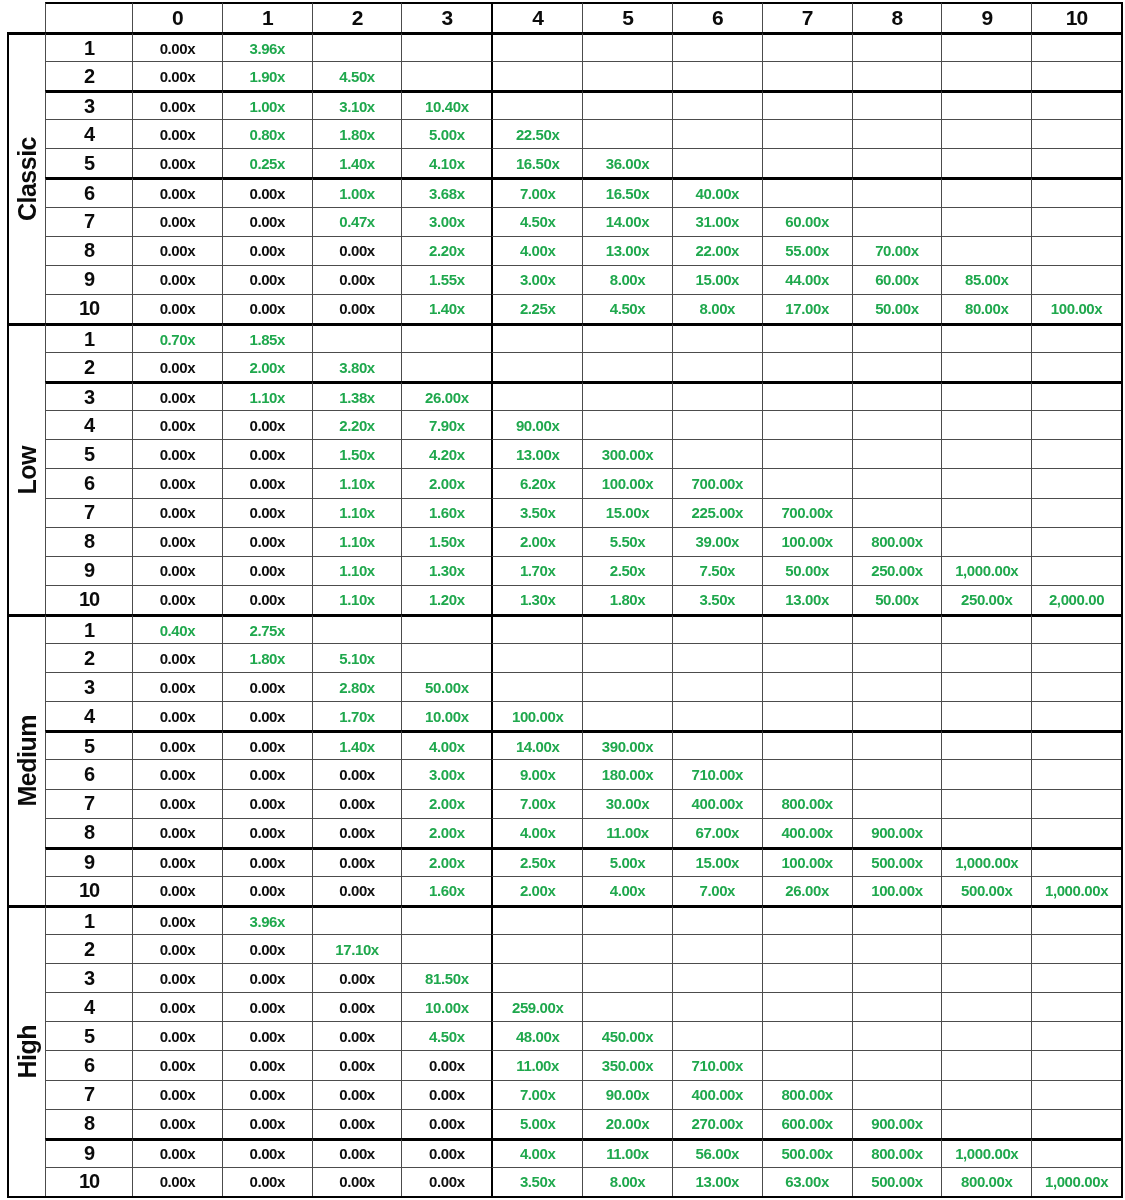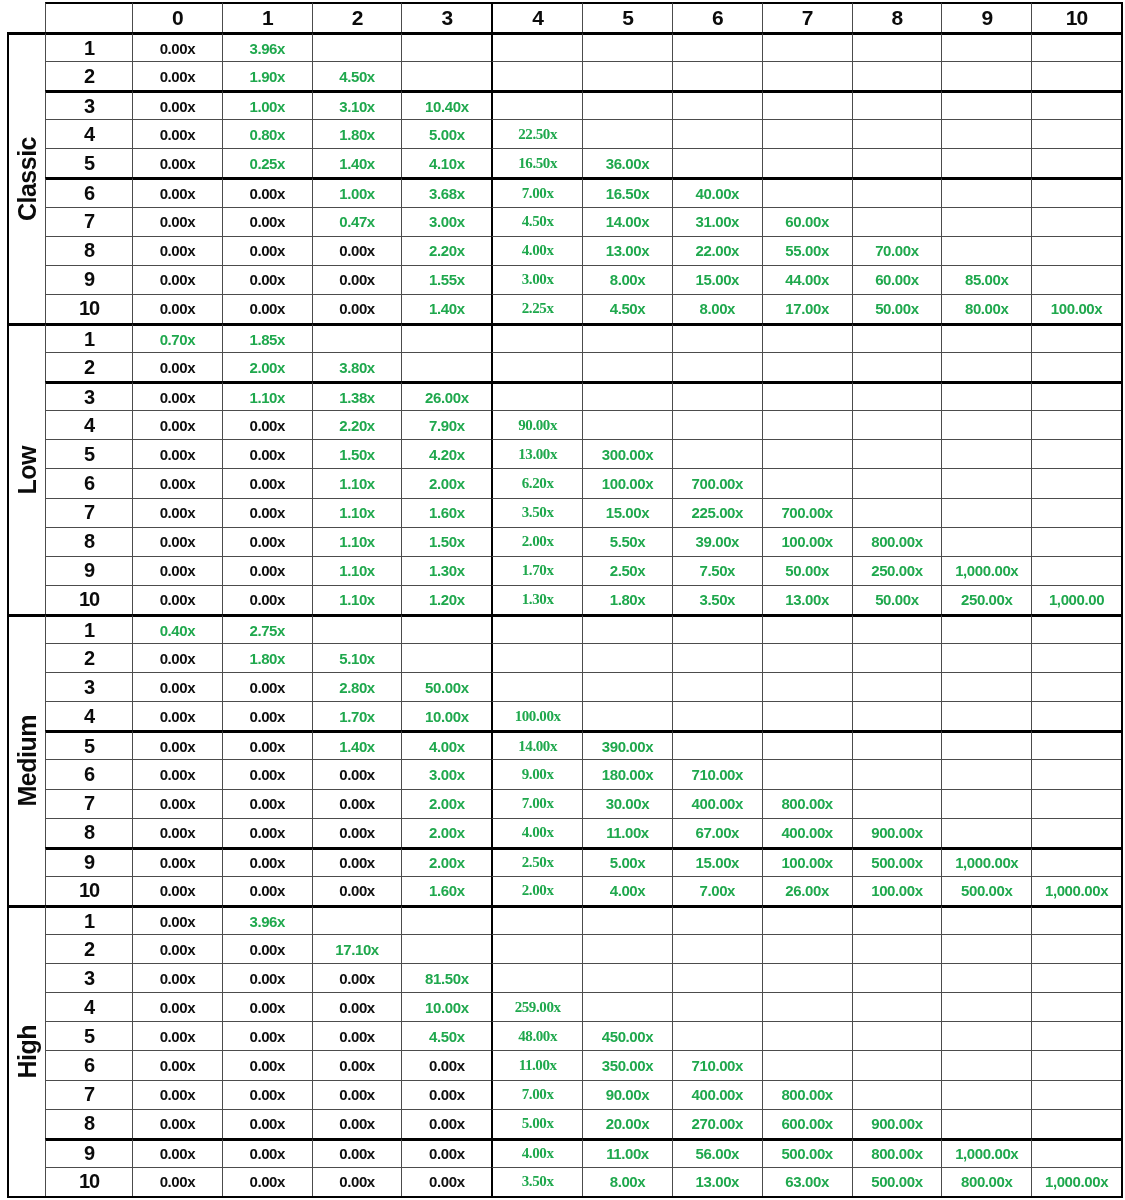--- a/index.html
+++ b/index.html
@@ -58,21 +58,21 @@
     font-weight:700;font-size:20px;letter-spacing:-1px;color:#0b0b0b;
   }
   .cell{
     flex:1;
     border-left:1px solid var(--thin);
     border-top:1px solid var(--thin);
     display:flex;align-items:center;justify-content:center;
     font-weight:700;font-size:15px;letter-spacing:-0.4px;
     overflow:hidden;white-space:nowrap;
   }
-  .cell.c4{border-left:2px solid var(--thick);font-family:Liberation Serif, serif;}
+  .cell.c4{border-left:2px solid var(--thick);}
   .cell.win{color:var(--win);}
   .cell.zero{color:var(--zero);}
   .row.first .rlabel,.row.first .cell{border-top:3px solid var(--thick);}
   .row.thick .rlabel,.row.thick .cell{border-top:3px solid var(--thick);}
 </style>
 </head>
 <body>
 
 <div class="paytable">
   <div class="hrow">
@@ -375,21 +375,21 @@
           <div class="cell zero">0.00x</div>
           <div class="cell zero">0.00x</div>
           <div class="cell win">1.10x</div>
           <div class="cell win">1.20x</div>
           <div class="cell c4 win">1.30x</div>
           <div class="cell win">1.80x</div>
           <div class="cell win">3.50x</div>
           <div class="cell win">13.00x</div>
           <div class="cell win">50.00x</div>
           <div class="cell win">250.00x</div>
-          <div class="cell win">1,000.00</div>
+          <div class="cell win">2,000.00</div>
         </div>
       </div>
     </div>
     <div class="section">
       <div class="strip">
         <span class="vlabel">Medium</span>
       </div>
       <div class="rows">
         <div class="row first">
           <div class="rlabel">1</div>

